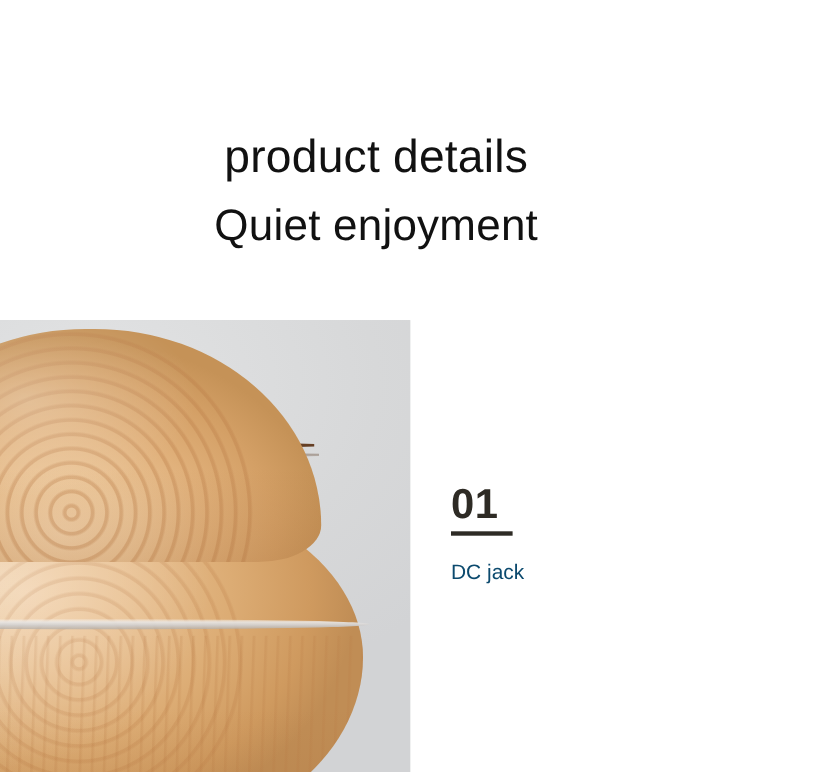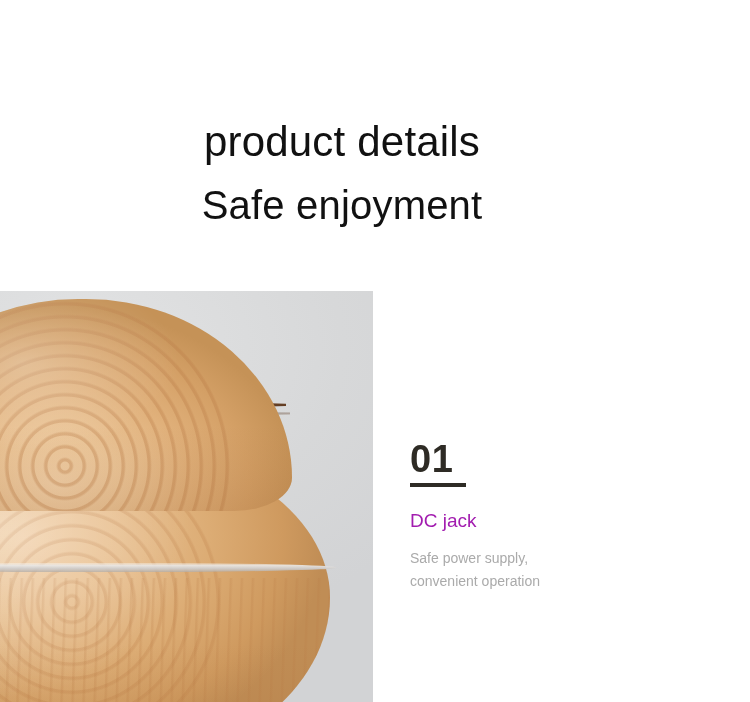--- a/index.html
+++ b/index.html
@@ -240,40 +240,40 @@
   .info-rule {
     width: 56px;
     height: 4px;
     background: #2e2b25;
     margin-top: 2px;
   }
   .info-title {
     margin-top: 22px;
     font-size: 19px;
     line-height: 24px;
-    color: #a21caf;
+    color: #0c4a6e;
     font-weight: 400;
   }
   .info-desc {
     margin-top: 14px;
     font-size: 14px;
     line-height: 23px;
     color: #aaaaaa;
     font-weight: 400;
   }
   .info-desc span { display: block; }
 </style>
 </head>
 <body>
 
 <div class="page">
 
   <div class="headings">
     <div class="heading-main">product details</div>
-    <div class="heading-sub">Safe enjoyment</div>
+    <div class="heading-sub">Quiet enjoyment</div>
   </div>
 
   <div class="photo">
     <div class="photo-bg"></div>
 
     <div class="body-sphere">
       <div class="body-rings"></div>
       <div class="body-grain"></div>
       <div class="body-shade"></div>
     </div>
@@ -289,19 +289,15 @@
     <div class="lid">
       <div class="lid-rings"></div>
       <div class="lid-shade"></div>
     </div>
   </div>
 
   <div class="info">
     <div class="info-number">01</div>
     <div class="info-rule"></div>
     <div class="info-title">DC jack</div>
-    <div class="info-desc">
-      <span>Safe power supply,</span>
-      <span>convenient operation</span>
-    </div>
   </div>
 
 </div>
 
 </body></html>

